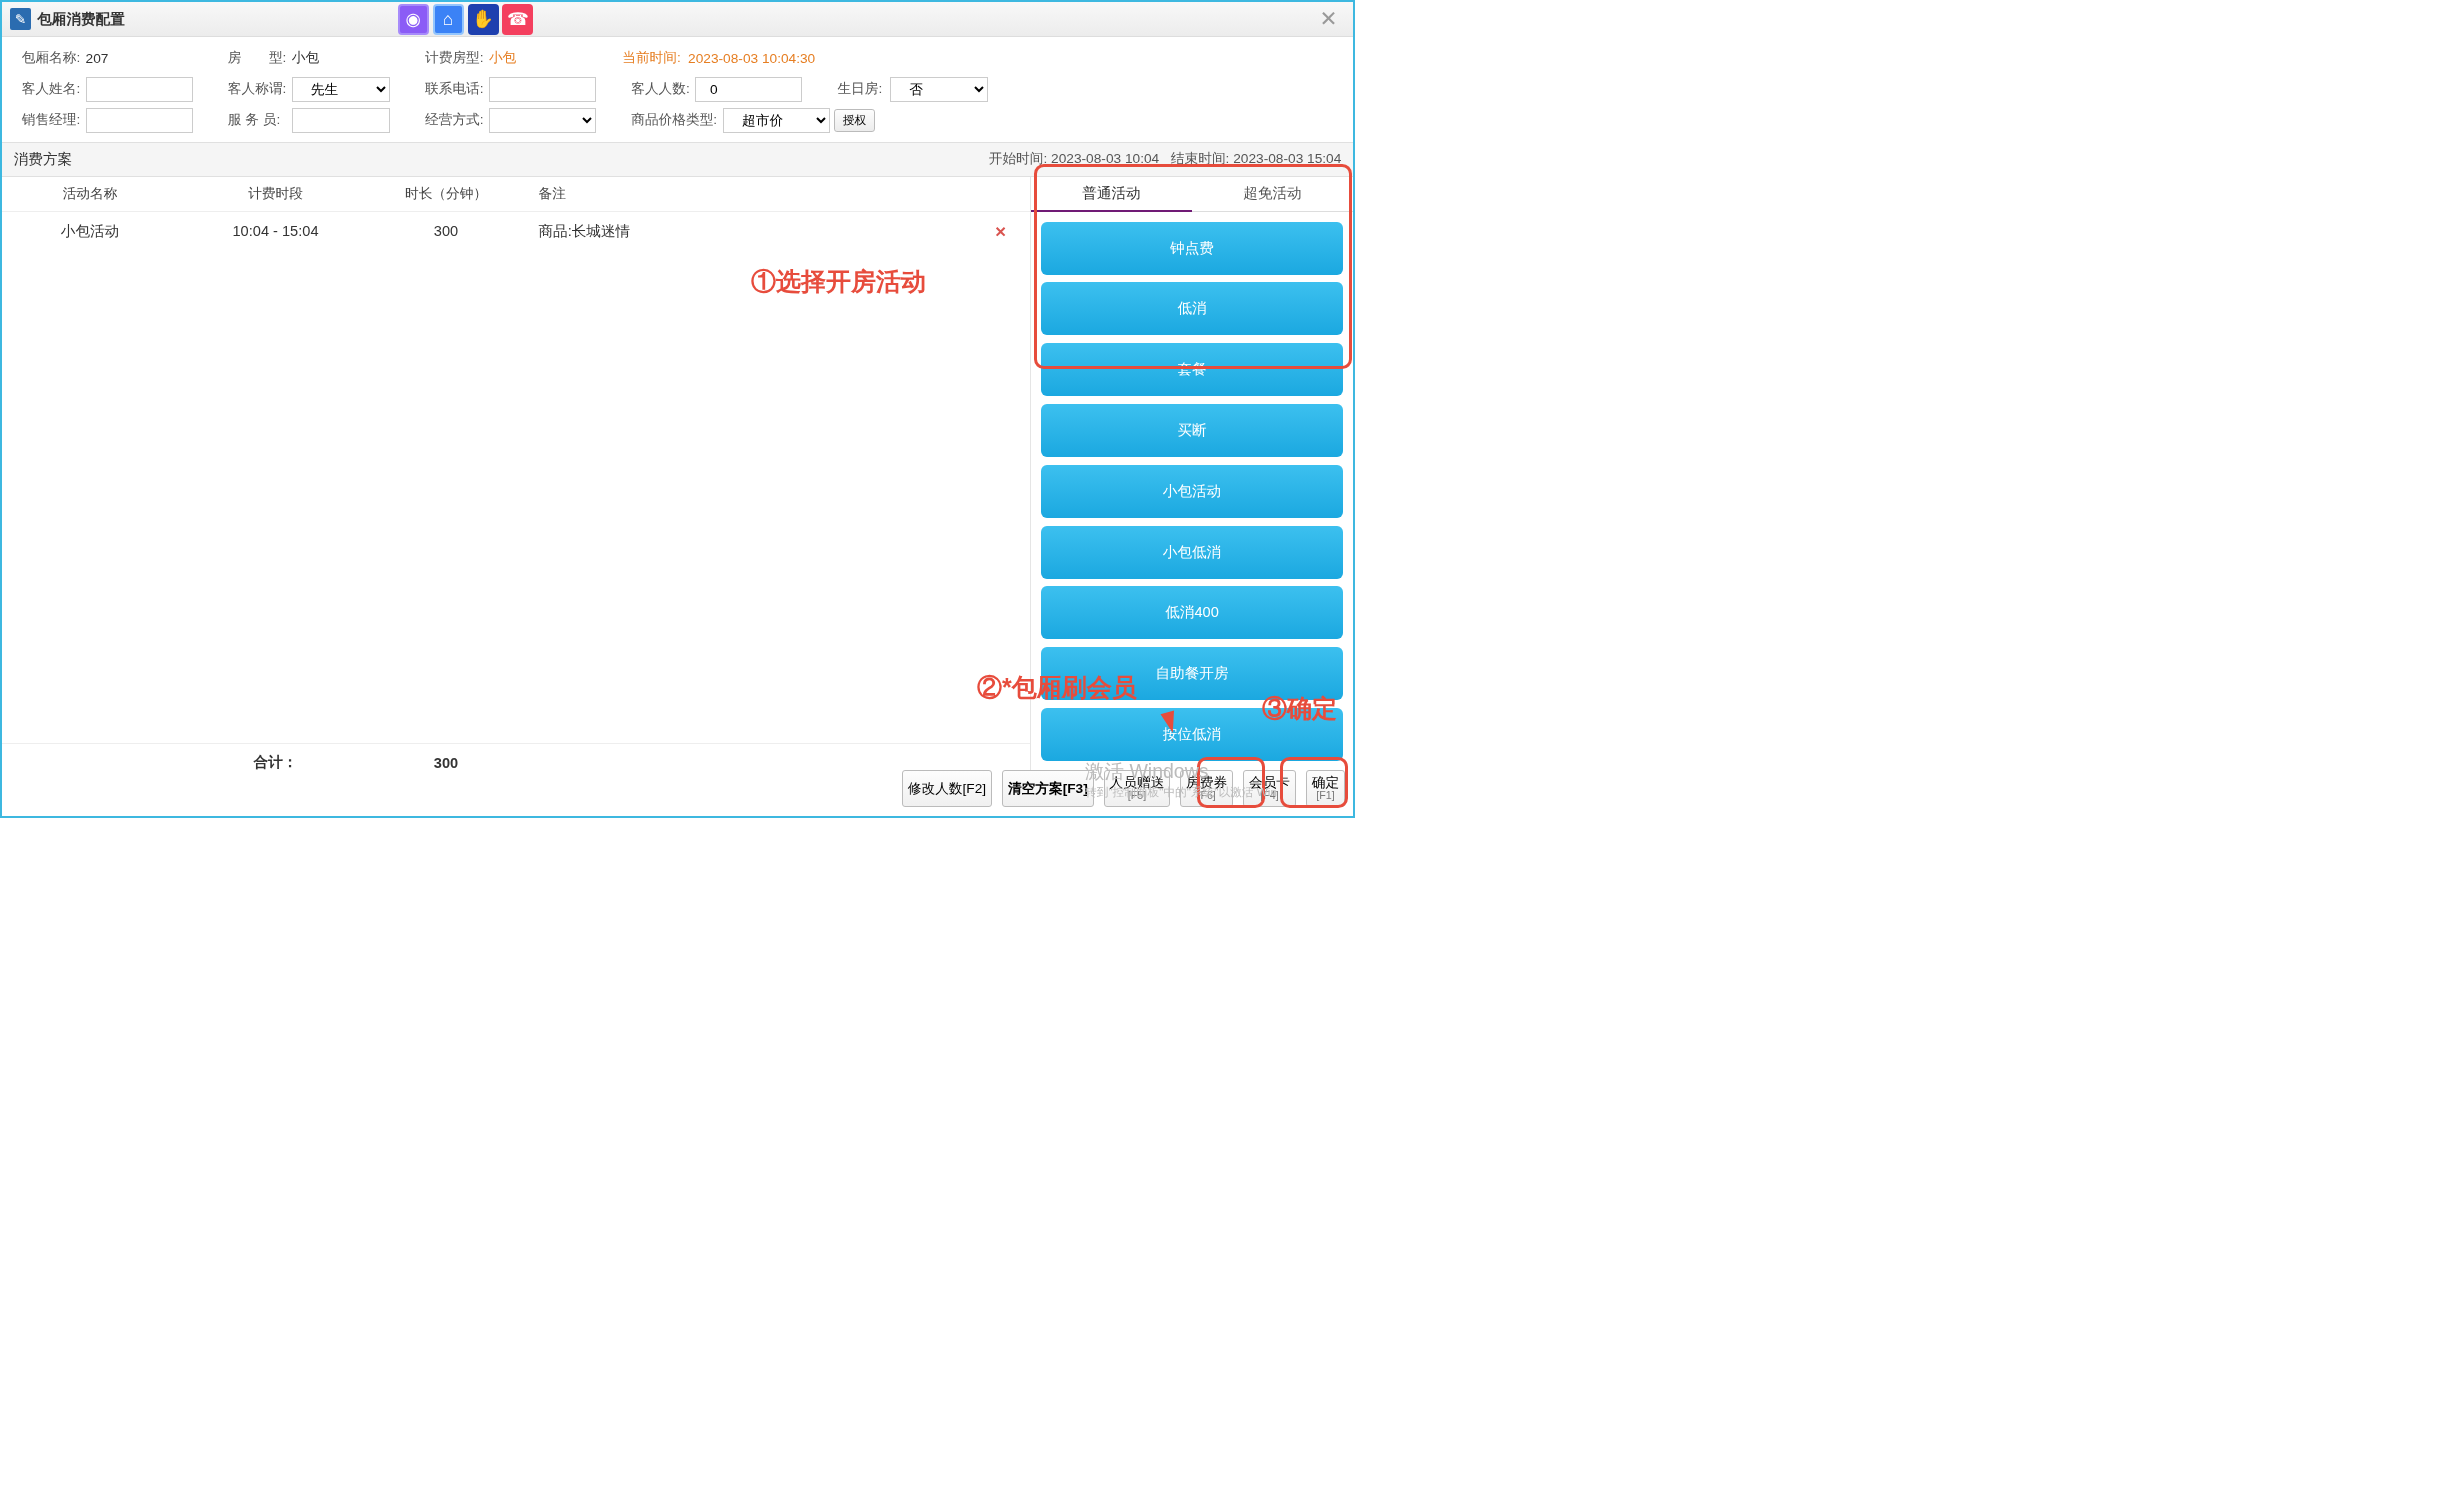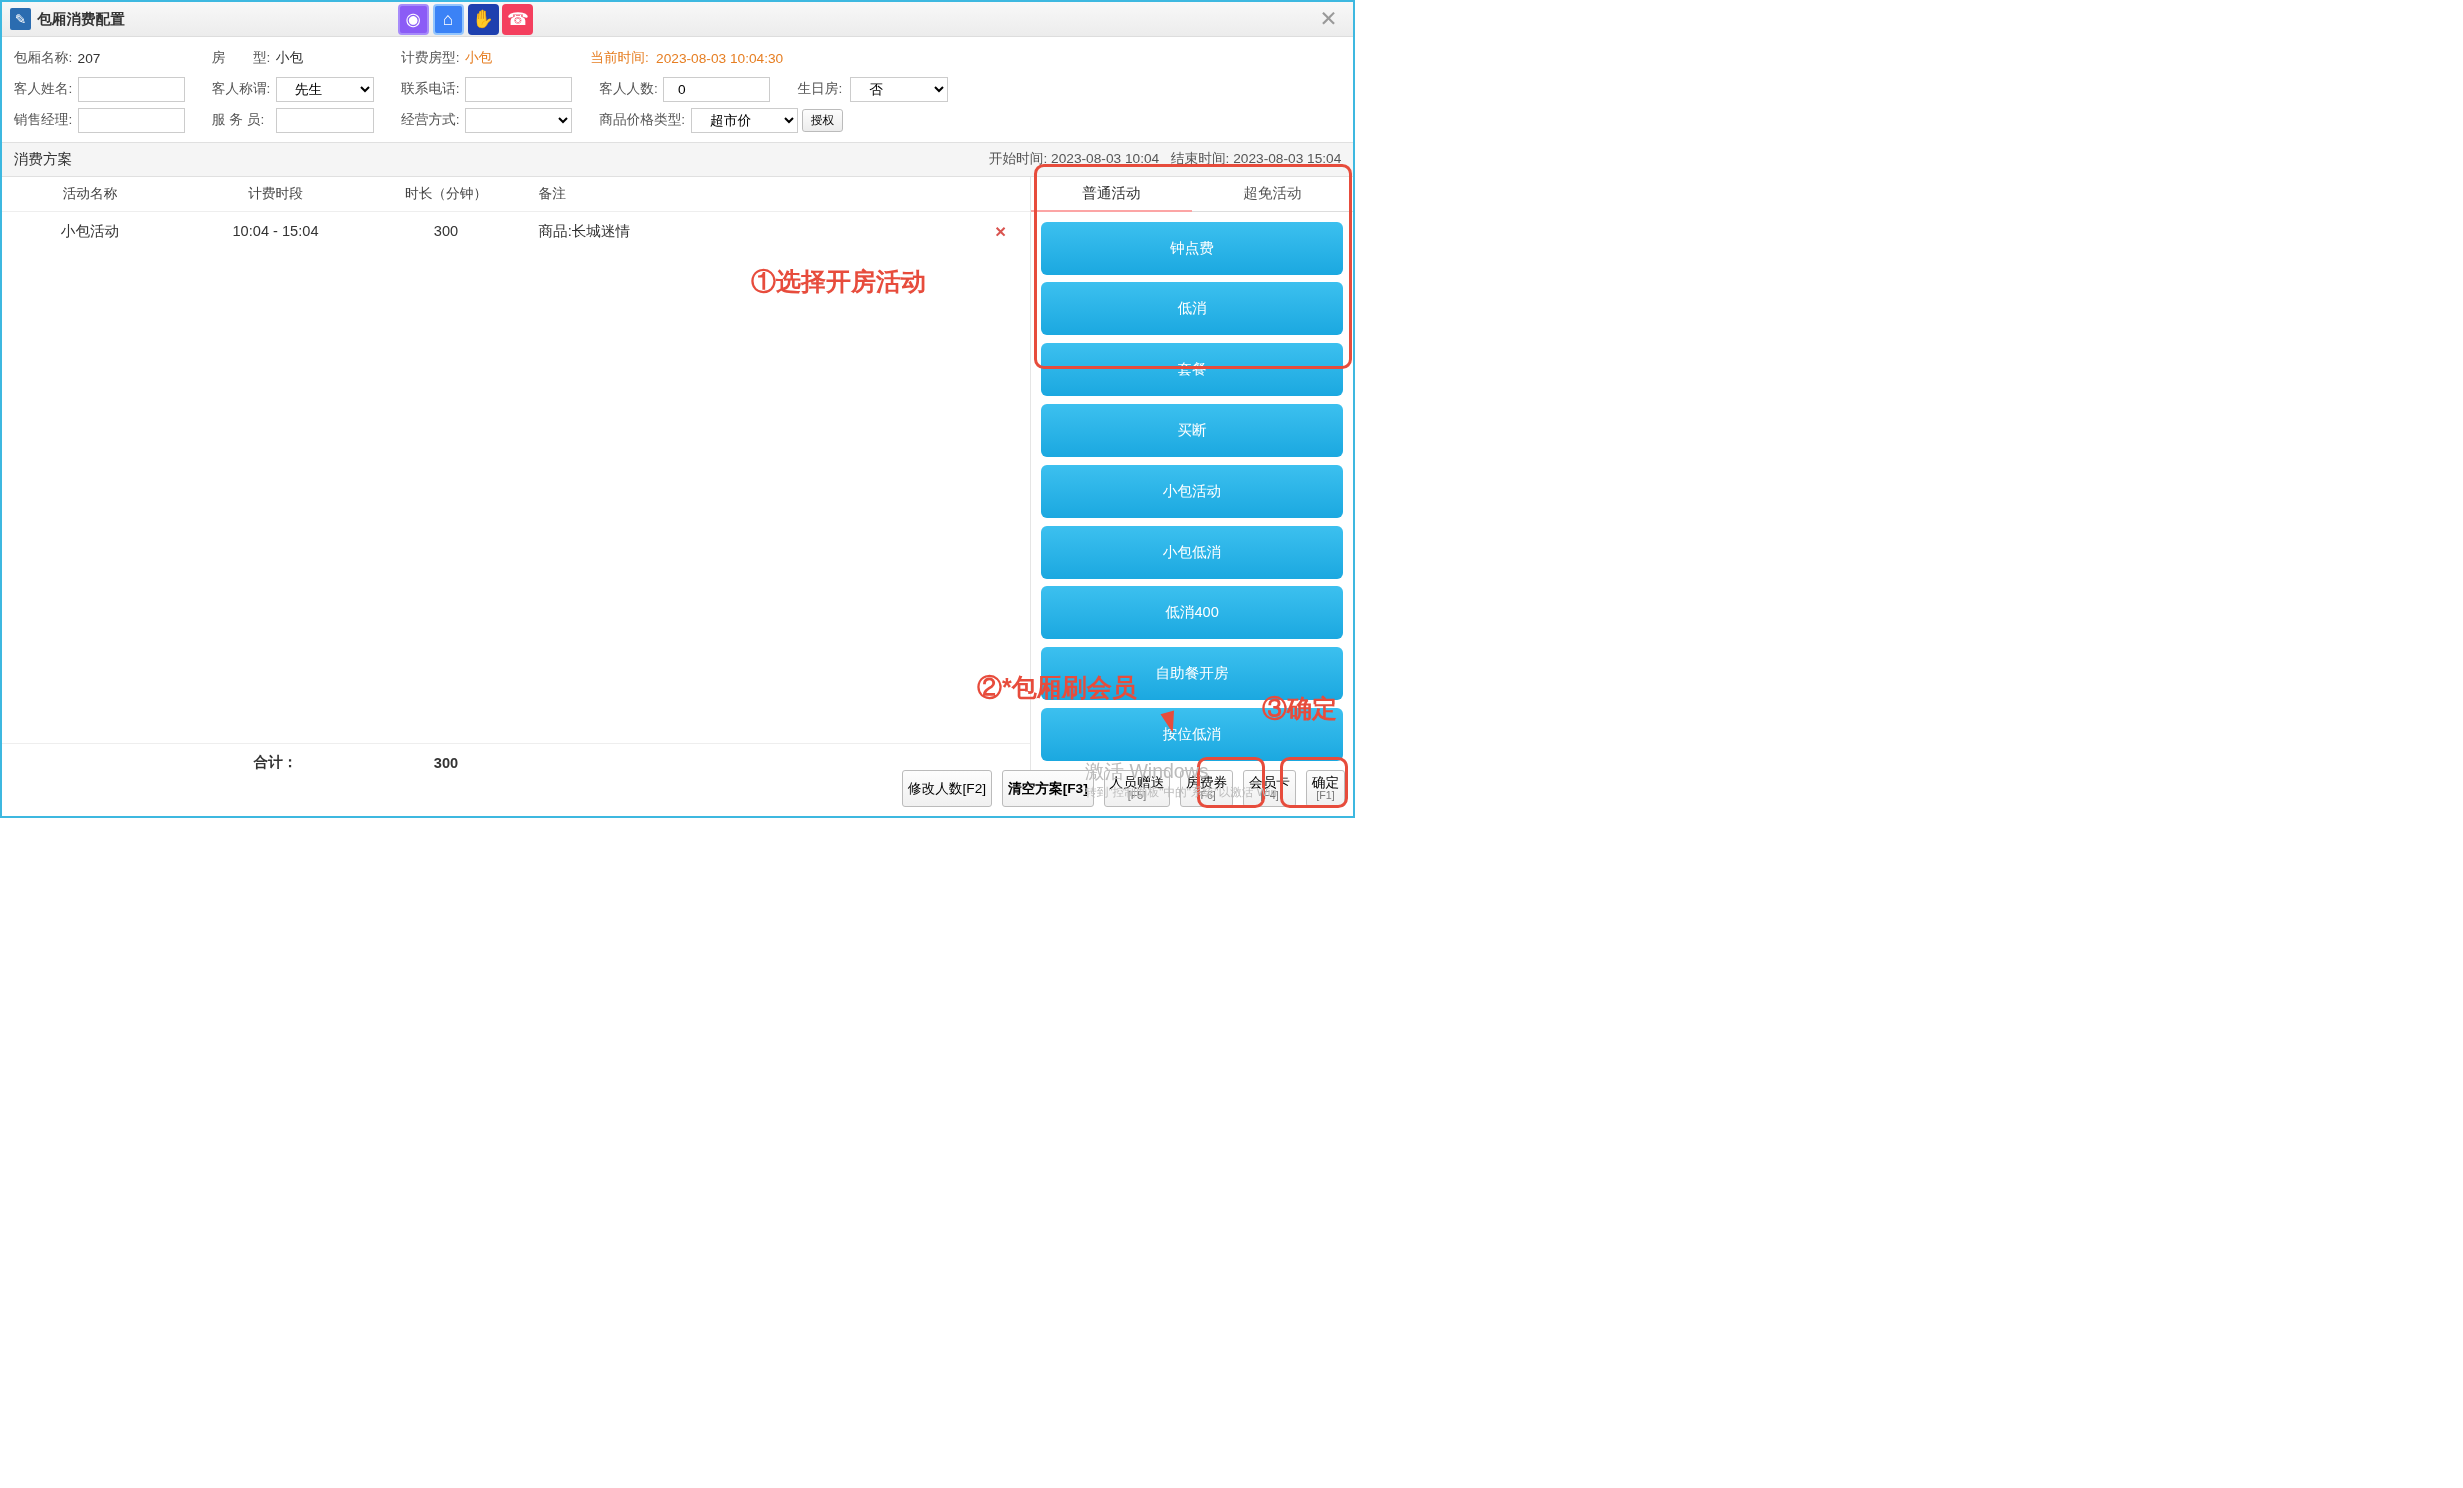--- a/index.html
+++ b/index.html
@@ -11,21 +11,21 @@
 .titlebar .toolbar-icons { display: flex; margin-left: 273px; gap: 3.9px; }
 .titlebar .tool-icon { width: 31px; height: 31px; border-radius: 3.9px; display: flex; align-items: center; justify-content: center; color: #fff; font-size: 17.6px; }
 .tool-purple { background: #8b5cf6; border: 2px solid #a78bfa; border-radius: 50%; }
 .tool-home { background: #3b82f6; border: 2px solid #93c5fd; border-radius: 50%; }
 .tool-hand { background: #1e40af; }
 .tool-support { background: #f43f5e; }
 .titlebar .close-x { margin-left: auto; font-size: 21.5px; color: #999; cursor: pointer; padding: 0 7.8px; }
 
 .form-area { padding: 5.9px 11.7px; }
 .form-row { display: flex; align-items: center; height: 31px; gap: 3.9px; }
-.lbl { color: #555; font-size: 13.7px; min-width: 60px; }
+.lbl { color: #555; font-size: 13.7px; min-width: 60px; margin-left: 8px; }
 .val { font-size: 13.7px; color: #333; }
 .val-orange { color: #e67e22; }
 input.txt, select.sel { height: 25px; border: 1px solid #ccc; background: #fff; padding: 0 14px; font-size: 13.7px; }
 .w110 { width: 107px; }
 .w100 { width: 98px; }
 .gap20 { width: 19.5px; }
 .btn-small { height: 23.4px; padding: 0 7.8px; border: 1px solid #bbb; background: linear-gradient(#fdfdfd,#ececec); border-radius: 2.9px; font-size: 11.7px; cursor: pointer; }
 
 .section-bar { display: flex; align-items: center; height: 35px; background: #f5f5f5; border-top: 1px solid #e0e0e0; border-bottom: 1px solid #e0e0e0; padding: 0 11.7px; font-size: 14.6px; }
 .section-bar .right { margin-left: auto; display: flex; gap: 11.7px; font-size: 13.7px; color: #555; }
@@ -38,21 +38,21 @@
 .col-duration { width: 146px; text-align: center; }
 .col-remark { width: 312px; padding-left: 19.5px; }
 .col-del { width: 59px; text-align: center; }
 .table-row { display: flex; height: 39px; align-items: center; font-size: 14.6px; color: #333; }
 .del-x { color: #d9534f; font-weight: bold; cursor: pointer; }
 .total-row { margin-top: auto; display: flex; height: 39px; align-items: center; border-top: 1px solid #eee; font-size: 14.6px; font-weight: bold; }
 
 .right-panel { width: 322px; display: flex; flex-direction: column; }
 .tabs { display: flex; height: 35px; }
 .tab { flex: 1; display: flex; align-items: center; justify-content: center; font-size: 14.6px; color: #555; border-bottom: 1px solid #ddd; cursor: pointer; }
-.tab.active { border-bottom: 2px solid #fca5a5; color: #333; font-weight: 500; }
+.tab.active { border-bottom: 2px solid #701a75; color: #333; font-weight: 500; }
 .activity-grid { display: grid; grid-template-columns: repeat(1, 1fr); gap: 7.8px; padding: 9.8px; }
 .act-btn { height: 53px; background: linear-gradient(#3cc0ef,#1ba8e0); color: #fff; border: none; border-radius: 5.9px; font-size: 14.6px; cursor: pointer; }
 
 .bottom-bar { position: absolute; bottom: 5.9px; left: 7.8px; right: 7.8px; display: flex; align-items: center; gap: 9.8px; height: 43px; }
 .bottom-bar .spacer { flex: 1; }
 .btn-footer { height: 37px; padding: 0 5px; border: 1px solid #bbb; background: linear-gradient(#fdfdfd,#f0f0f0); border-radius: 3px; font-size: 13.7px; cursor: pointer; display: flex; flex-direction: column; align-items: center; justify-content: center; line-height: 1.1; }
 .btn-footer .fk { font-size: 10.7px; color: #777; }
 
 .anno { position: absolute; color: #e74c3c; font-size: 25px; font-weight: bold; pointer-events: none; }
 .anno-box { position: absolute; border: 3.9px solid #e74c3c; border-radius: 9.8px; pointer-events: none; }

